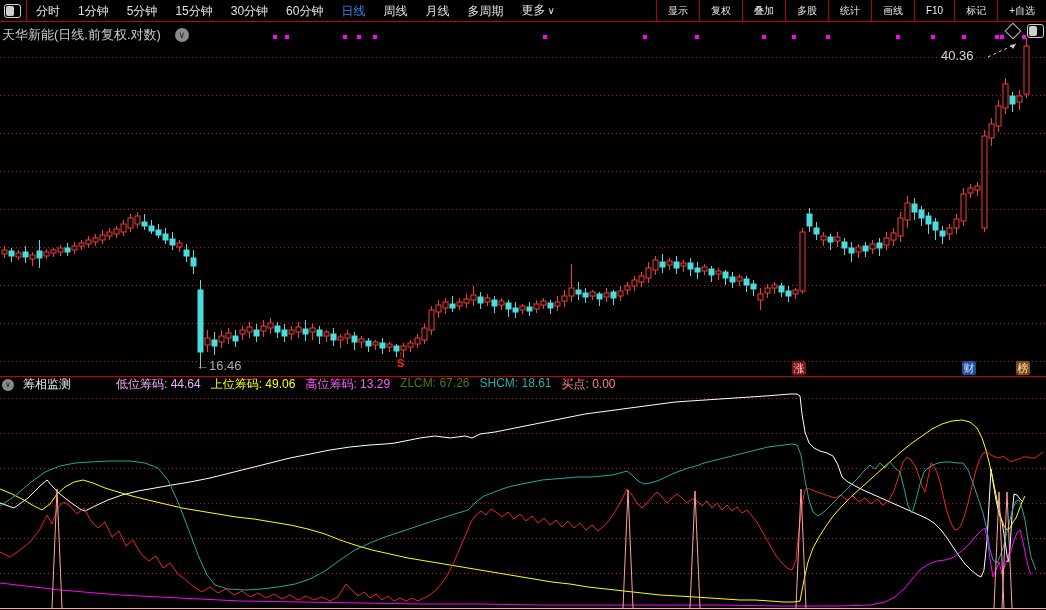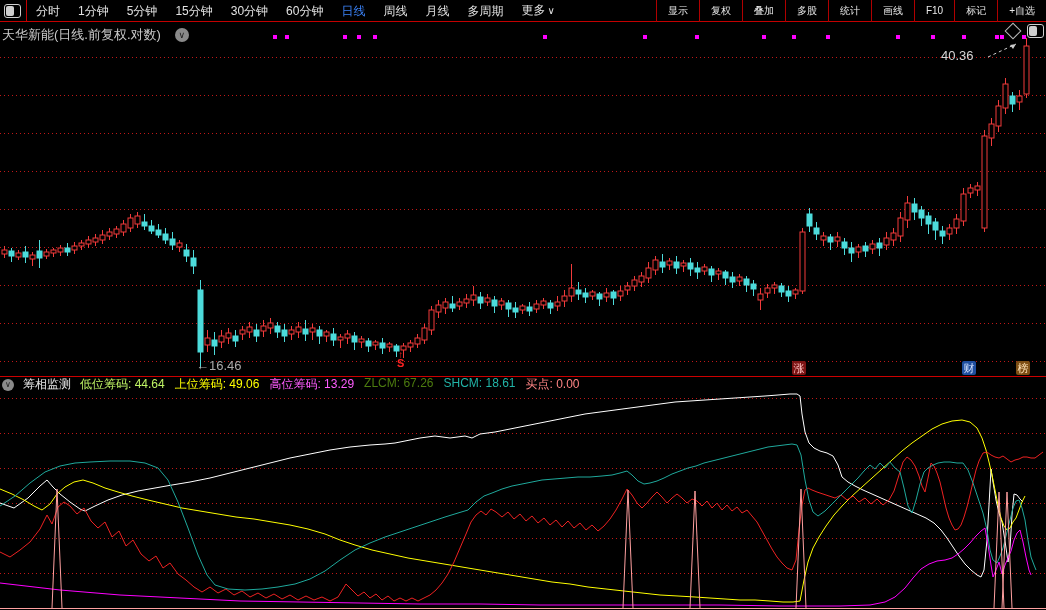--- a/index.html
+++ b/index.html
@@ -451,21 +451,21 @@
   <div id="badges">
       <div class="badge" style="left: 792px; background: rgb(125, 20, 20); color: rgb(255, 194, 194);">涨</div>
       <div class="badge" style="left: 962px; background: rgb(31, 78, 158); color: rgb(217, 230, 255);">财</div>
       <div class="badge" style="left: 1016px; background: rgb(125, 78, 20); color: rgb(255, 227, 184);">榜</div>
     </div>
 
   <div id="ind-header" class="ov">
     <span class="circle-chevron" style="width:12px;height:12px;line-height:12px;font-size:8px;">∨</span>
     <span class="name">筹相监测</span>
     <span id="ind-fields" style="display:flex;gap:10px;">
-        <span class="ind-field" style="color: #bef264;">低位筹码: 44.64</span>
+        <span class="ind-field" style="color: #f0abfc; margin-left: 36px;">低位筹码: 44.64</span>
         <span class="ind-field" style="color: rgb(255, 255, 0);">上位筹码: 49.06</span>
         <span class="ind-field" style="color: rgb(255, 92, 255);">高位筹码: 13.29</span>
         <span class="ind-field" style="color: #4d7c0f;">ZLCM: 67.26</span>
         <span class="ind-field" style="color: rgb(33, 179, 166);">SHCM: 18.61</span>
         <span class="ind-field" style="color: rgb(255, 133, 133);">买点: 0.00</span>
       </span>
   </div>
 
 </div>
 

